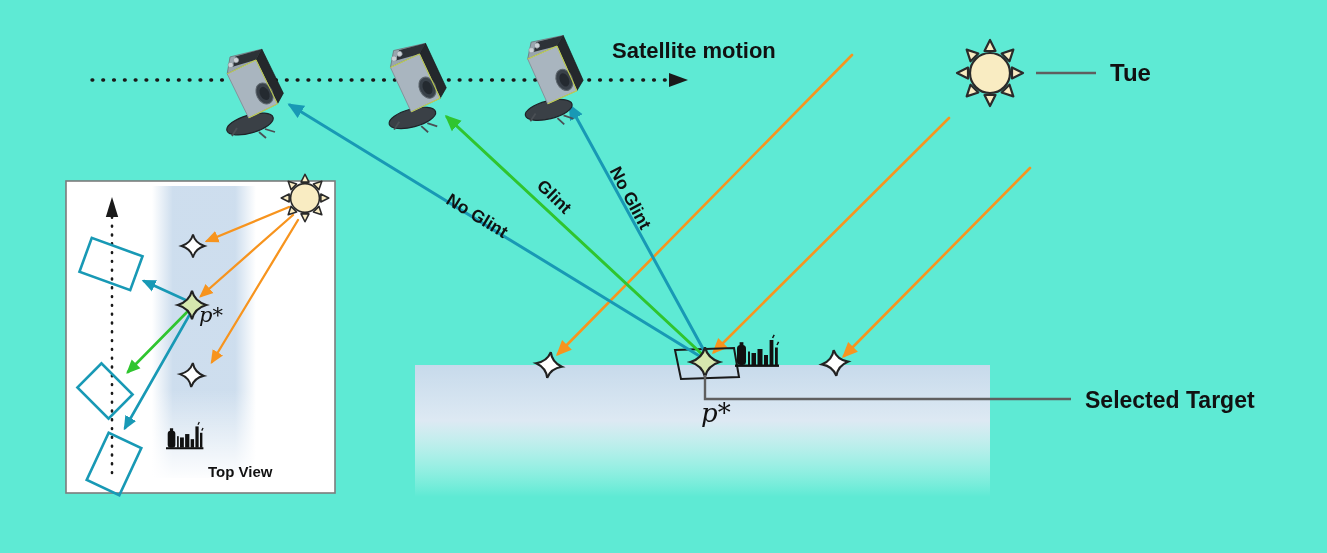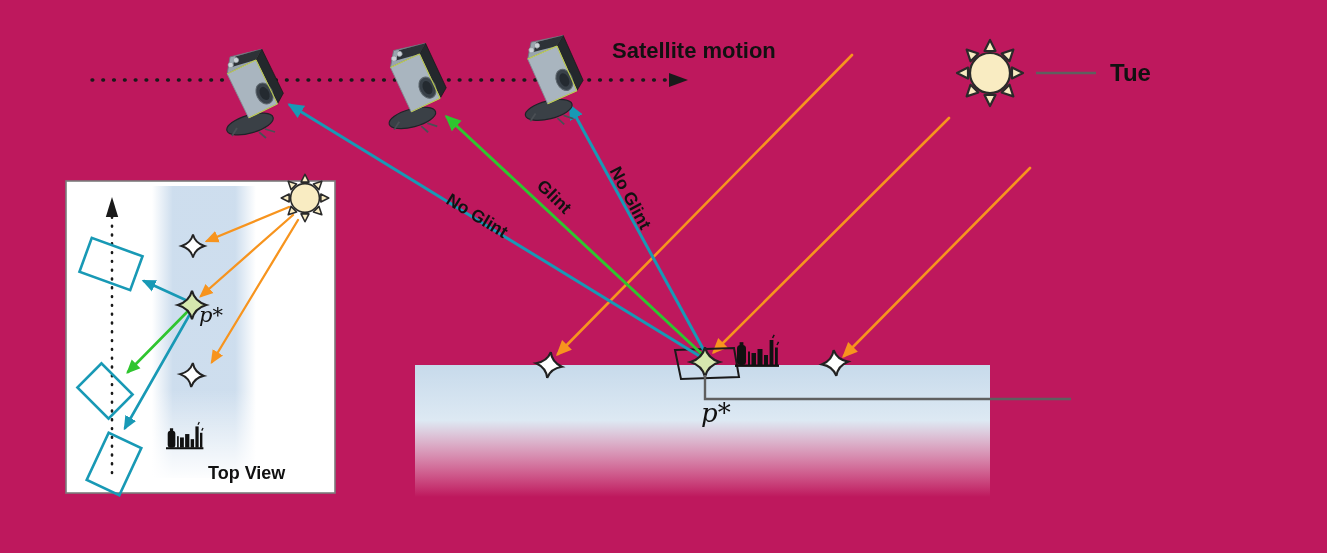--- a/index.html
+++ b/index.html
@@ -1,16 +1,16 @@
 <!DOCTYPE html>
 <html><head>
 <meta charset="utf-8">
 <style>
   html,body{margin:0;padding:0;background:#fff;}
-  .canvas{position:relative;width:1327px;height:553px;background:#be185d;overflow:hidden;
+  .canvas{position:relative;width:1327px;height:553px;background:#5eead4;overflow:hidden;
           font-family:"Liberation Sans",sans-serif;}
   .gfx{position:absolute;left:0;top:0;}
   .lbl{position:absolute;color:#111;white-space:nowrap;}
   .lbl-bold{font-weight:bold;}
   .lbl-rot{transform-origin:center center;}
   .serif-it{font-family:"DejaVu Serif","Liberation Serif",serif;font-style:italic;font-weight:normal;}
   
   .c-orange{stroke:#F7941E;}
   .c-teal{stroke:#1899B5;}
   .c-green{stroke:#2FC52F;}
@@ -163,25 +163,26 @@
       <use href="#factory" transform="translate(166,423) scale(0.85)"></use>
 
       <use href="#sunsym" transform="translate(305,198) scale(0.72)"></use>
     </g>
   </svg>
 
   <div class="lbl lbl-bold" style="left:612px;top:38px;font-size:22px;">Satellite motion</div>
 
   <div class="lbl lbl-bold" style="left:1110px;top:59px;font-size:24px;">Tue</div>
 
+  <div class="lbl lbl-bold" style="left:1085px;top:387px;font-size:23px;">Selected Target</div>
 
   <div class="lbl lbl-bold lbl-rot" style="left:477px;top:216px;font-size:17.5px;transform:translate(-50%,-50%) rotate(31.5deg);">No Glint</div>
 
   <div class="lbl lbl-bold lbl-rot" style="left:554px;top:197px;font-size:17.5px;transform:translate(-50%,-50%) rotate(44deg);">Glint</div>
 
   <div class="lbl lbl-bold lbl-rot" style="left:630px;top:198px;font-size:17.5px;transform:translate(-50%,-50%) rotate(62deg);">No Glint</div>
 
   <div class="lbl serif-it" style="left:701px;top:398px;font-size:26px;">p*</div>
 
   <div class="lbl serif-it" style="left:199px;top:303px;font-size:21px;">p*</div>
 
-  <div class="lbl lbl-bold" style="left:208px;top:463px;font-size:18px;">Top View</div>
+  <div class="lbl lbl-bold" style="left:208px;top:463px;font-size:15px;">Top View</div>
 </div>
 
 </body></html>

